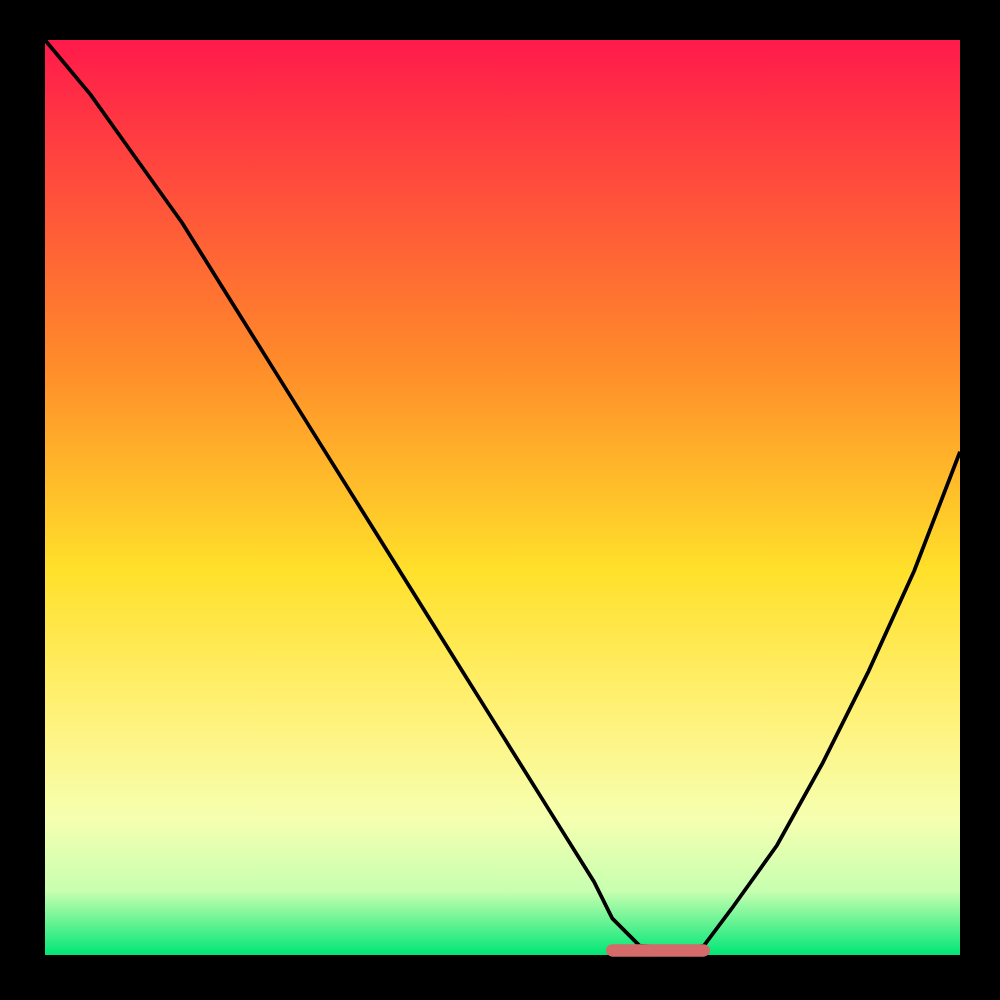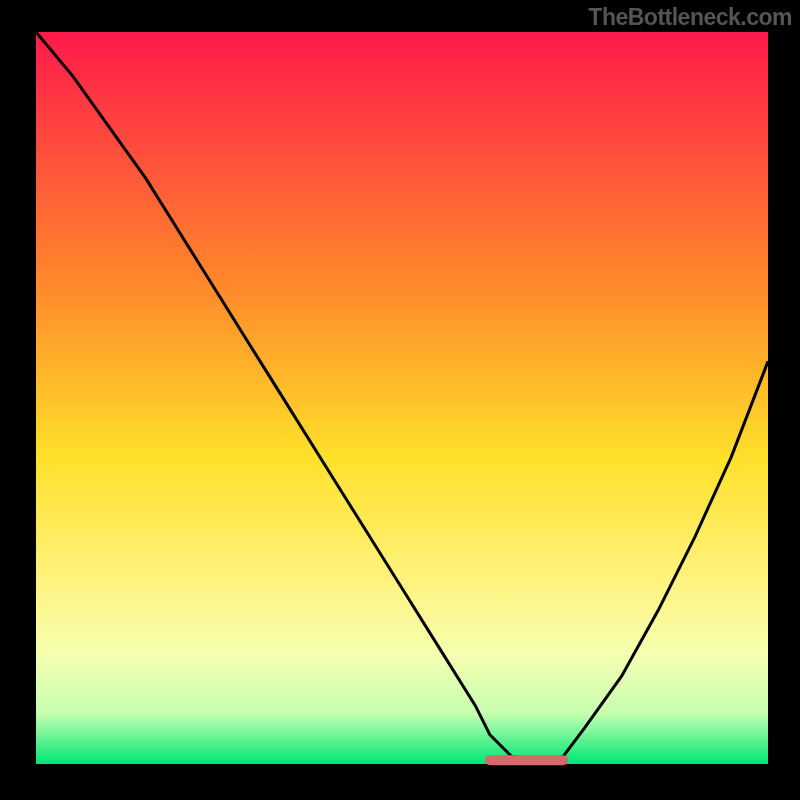--- a/index.html
+++ b/index.html
@@ -29,21 +29,20 @@
   svg.plot {
     position: absolute;
     top: 0;
     left: 0;
   }
 </style>
 </head>
 <body>
 
 <div class="frame">
-  <div class="attribution">TheBottleneck.com</div>
 
   <svg class="plot" width="800" height="800">
     <defs>
       <linearGradient id="bg-grad" x1="0" y1="0" x2="0" y2="1">
         <stop id="g0" offset="0%" stop-color="#ff1a4b"></stop>
         <stop id="g1" offset="35%" stop-color="#ff8a2a"></stop>
         <stop id="g2" offset="58%" stop-color="#ffe02a"></stop>
         <stop id="g3" offset="74%" stop-color="#fff27a"></stop>
         <stop id="g4" offset="85%" stop-color="#f6ffb0"></stop>
         <stop id="g5" offset="93%" stop-color="#c8ffb0"></stop>

